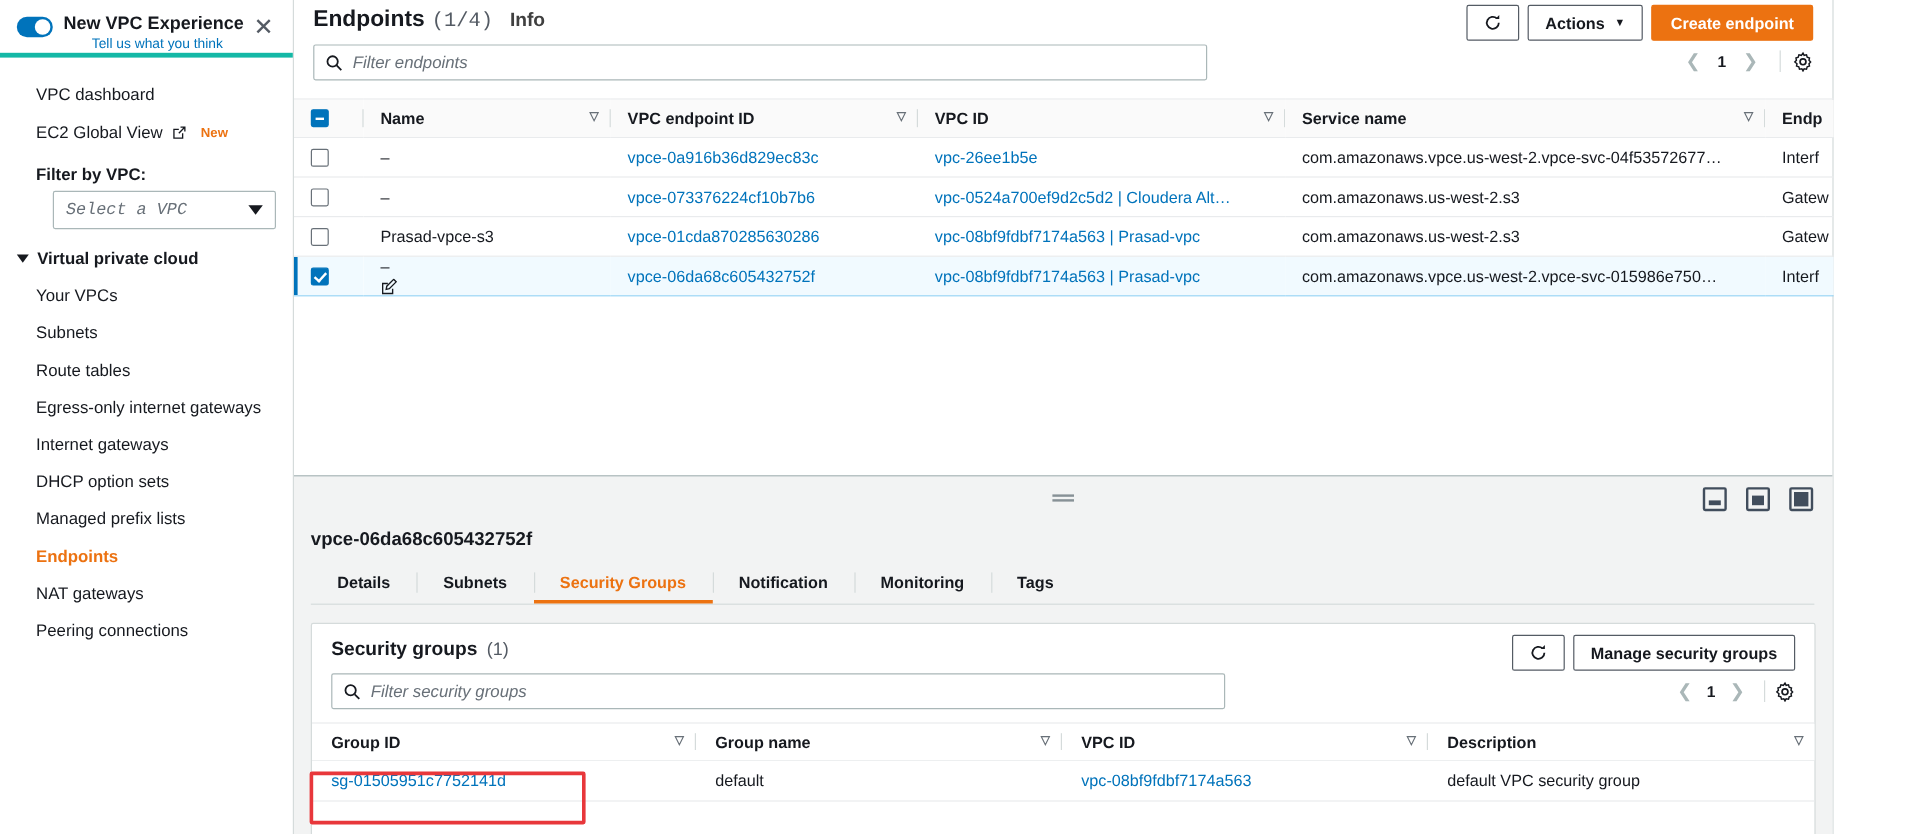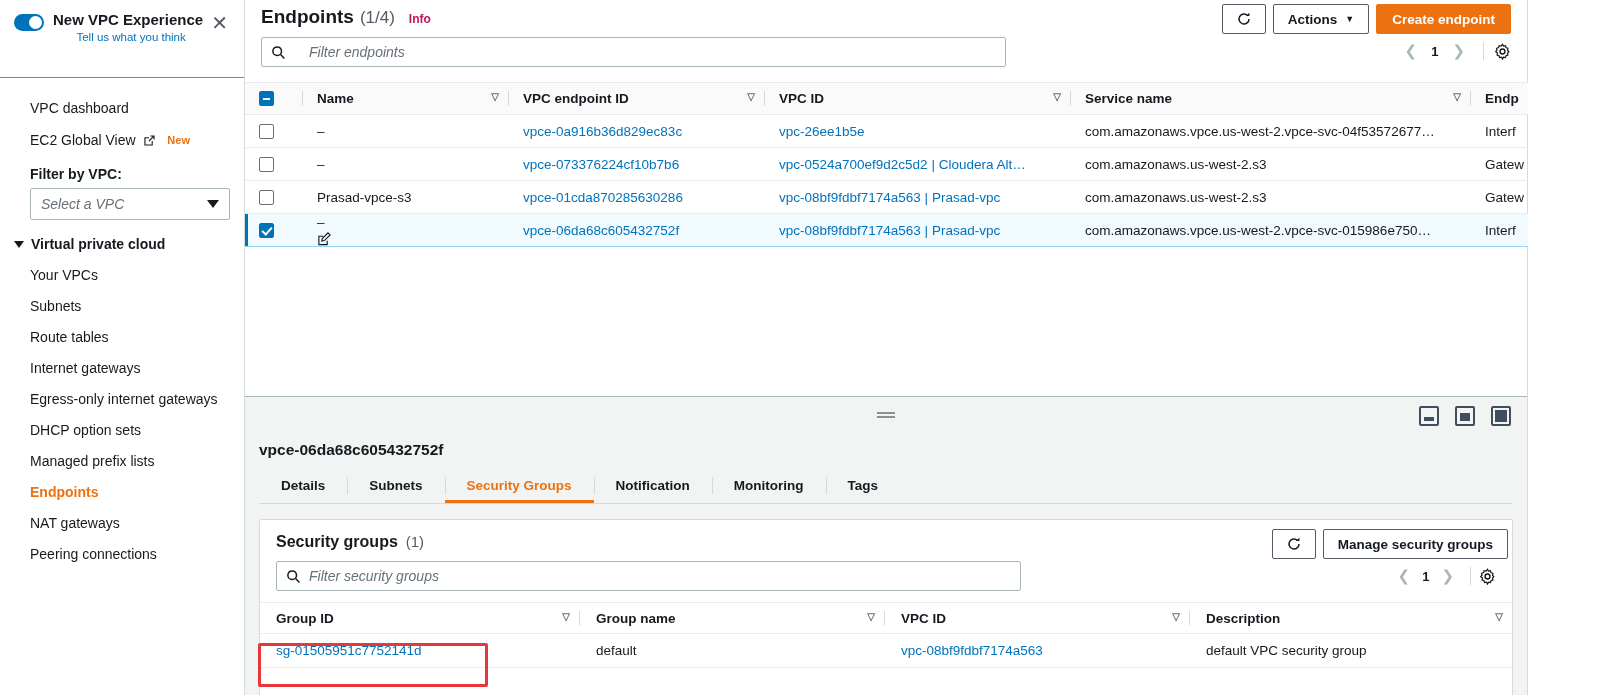--- a/index.html
+++ b/index.html
@@ -16,22 +16,22 @@
   
   .sidebar {
     width: 245px; min-width: 245px; height: 695px;
     background: #ffffff;
     border-right: 1px solid #d5dbdb;
     position: relative;
   }
   .vpc-banner {
     display: flex; align-items: flex-start;
     padding: 10px 14px 12px 14px;
-    border-bottom: 1px solid #14b8a6;
-    height: 78px;
+    border-bottom: 4px solid #14b8a6;
+    height: 48px;
     justify-content: center;
   }
   .toggle-switch {
     width: 30px; height: 17px; border-radius: 9px;
     background: #0073bb; position: relative; flex: none; margin-top: 4px;
   }
   .toggle-switch::after {
     content: ""; position: absolute; right: 2px; top: 2px;
     width: 13px; height: 13px; border-radius: 50%; background: #fff;
   }
@@ -45,23 +45,23 @@
   .nav { padding: 14px 0 0 0; }
   .nav-link {
     display: block; padding: 6px 14px 6px 30px;
     font-size: 14px; color: #16191f; cursor: pointer; line-height: 20px;
   }
   .nav-link.top { padding-left: 30px; }
   .ext-icon { display:inline-block; vertical-align: -2px; margin-left: 4px; }
   .badge-new { color: #ec7211; font-size: 11px; font-weight: bold; margin-left: 7px; vertical-align: 1px; }
   .filter-label { padding: 10px 14px 4px 30px; font-size: 14px; font-weight: bold; color:#16191f; }
   .vpc-select {
-    margin: 2px 14px 0 30px; height: 32px; border: 1px solid #aab7b8;
+    margin: 2px 14px 0 44px; height: 32px; border: 1px solid #aab7b8;
     border-radius: 2px; display: flex; align-items: center; justify-content: space-between;
-    padding: 0 10px; cursor: pointer; background:#fff;
+    padding: 0 10px; cursor: pointer; background:#fff;font-family:Liberation Mono, monospace;
   }
   .vpc-select .ph { color: #687078; font-style: italic; font-size: 14px; }
   .caret { width: 0; height: 0; border-left: 6px solid transparent; border-right: 6px solid transparent; border-top: 8px solid #16191f; }
   .section-head {
     display:flex; align-items:center; gap: 7px;
     padding: 16px 14px 8px 14px; font-size: 14px; font-weight: bold; cursor: pointer;
   }
   .tri-down { width: 0; height: 0; border-left: 5px solid transparent; border-right: 5px solid transparent; border-top: 7px solid #16191f; }
   .sub-link {
     display: block; padding: 5px 14px 5px 30px; font-size: 14px; color: #16191f;
@@ -69,27 +69,27 @@
   }
   .sub-link.active { color: #ec7211; font-weight: bold; }
 
   
   .main { flex: 1; height: 695px; position: relative; overflow: hidden; background:#fff; }
   .content { width: 1283px; height: 695px; position: relative; border-right:1px solid #d5dbdb; }
 
   .top-bar { height: 82px; position: relative; padding: 0 16px; }
   .title-row { display:flex; align-items: baseline; padding-top: 6px; }
   .page-title { font-size: 19px; font-weight: bold; color:#16191f; }
-  .page-count { font-size: 17px; color:#545b64; margin-left: 6px; font-weight: normal; }
-  .info-link { font-size: 12px; color:#be185d; font-weight: bold; margin-left: 14px; cursor: pointer; }
+  .page-count { font-size: 17px; color:#545b64; margin-left: 6px; font-weight: normal; font-family: Liberation Mono, monospace; }
+  .info-link { font-size: 16px; color:#404040; font-weight: bold; margin-left: 14px; cursor: pointer; }
   .filter-box {
     margin-top: 9px; height: 30px; width: 745px; border: 1px solid #aab7b8; border-radius: 2px;
     display:flex; align-items:center; padding: 0 9px; background: #fff;
   }
-  .filter-box .ph { color: #687078; font-style: italic; font-size: 14px; margin-left: 23px; }
+  .filter-box .ph { color: #687078; font-style: italic; font-size: 14px; margin-left: 8px; }
 
   .actions-area { position: absolute; right: 16px; top: 4px; display:flex; align-items:center; gap: 7px; }
   .btn {
     height: 30px; border: 1px solid #545b64; border-radius: 2px; background: #fff;
     display:flex; align-items:center; justify-content:center; padding: 0 14px;
     font-size: 13.5px; font-weight: bold; color: #16191f; cursor: pointer; white-space: nowrap;
   }
   .btn.icon-only { width: 44px; padding: 0; }
   .btn.primary { background: #ec7211; border-color: #ec7211; color: #fff; padding: 0 15px; }
   .btn .dd { margin-left: 8px; font-size: 9px; }
@@ -161,21 +161,21 @@
     height: 190px; position: relative; overflow: hidden;
   }
   .sg-head { padding: 13px 16px 0 16px; position: relative; }
   .sg-title { font-size: 16px; font-weight: bold; }
   .sg-count { font-size: 15px; color:#545b64; font-weight: normal; margin-left: 4px; }
   .sg-filter {
     margin-top: 10px; height: 30px; width: 745px; border:1px solid #aab7b8; border-radius:2px;
     display:flex; align-items:center; padding: 0 9px;
   }
   .sg-filter .ph { color:#687078; font-style: italic; font-size: 14px; margin-left: 8px; }
-  .sg-actions { position:absolute; right: 4px; top: 9px; display:flex; gap: 7px; }
+  .sg-actions { position:absolute; right: 16px; top: 9px; display:flex; gap: 7px; }
   .sg-pagination { position:absolute; right: 16px; top: 47px; display:flex; align-items:center; }
 
   .sg-tbl { width: 100%; border-collapse: collapse; table-layout: fixed; margin-top: 11px; }
   .sg-tbl th {
     background:#fff; border-top:1px solid #e9ebed; border-bottom:1px solid #e9ebed; height: 31px;
     font-size: 13.5px; font-weight: bold; text-align: left; padding: 0 0 0 16px; position: relative;
   }
   .sg-tbl td { height: 34px; font-size: 13.5px; padding: 0 0 0 16px; border-bottom:1px solid #e9ebed; }
 
   .highlight-box {
@@ -223,22 +223,22 @@
 
       <div class="section-head">
         <span class="tri-down"></span>
         <span>Virtual private cloud</span>
       </div>
 
       <div id="sidebar-items">
           <div class="sub-link"><span>Your VPCs</span></div>
           <div class="sub-link"><span>Subnets</span></div>
           <div class="sub-link"><span>Route tables</span></div>
+          <div class="sub-link"><span>Egress-only internet gateways</span></div>
           <div class="sub-link"><span>Internet gateways</span></div>
-          <div class="sub-link"><span>Egress-only internet gateways</span></div>
           <div class="sub-link"><span>DHCP option sets</span></div>
           <div class="sub-link"><span>Managed prefix lists</span></div>
           <div class="sub-link active"><span>Endpoints</span></div>
           <div class="sub-link"><span>NAT gateways</span></div>
           <div class="sub-link"><span>Peering connections</span></div>
         </div>
     </nav>
   </aside>
 
   <main class="main">

